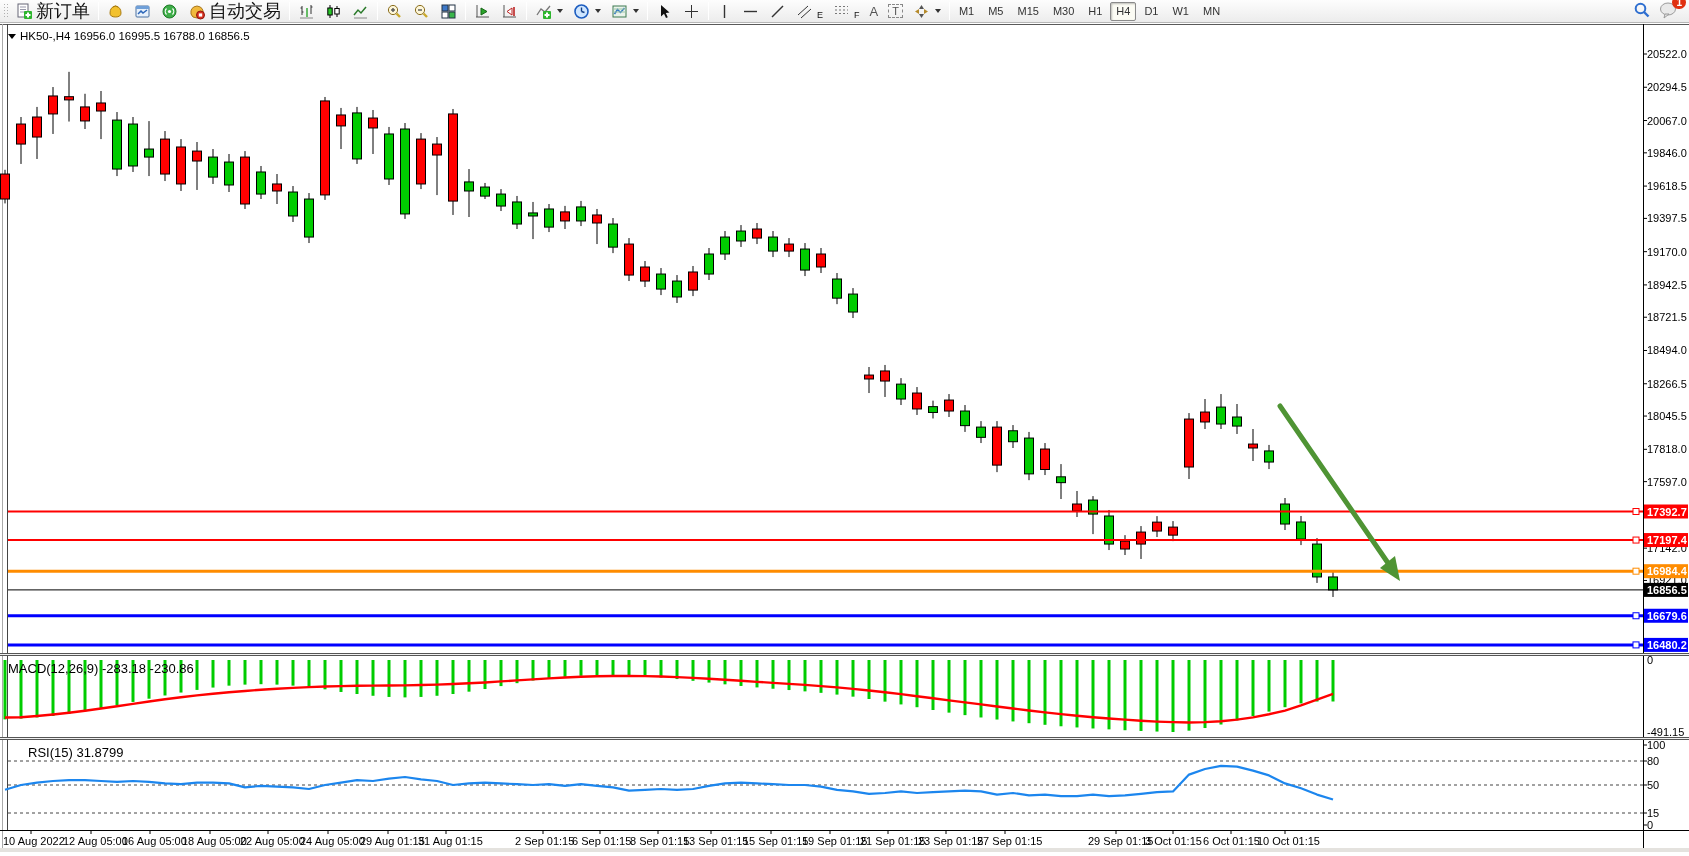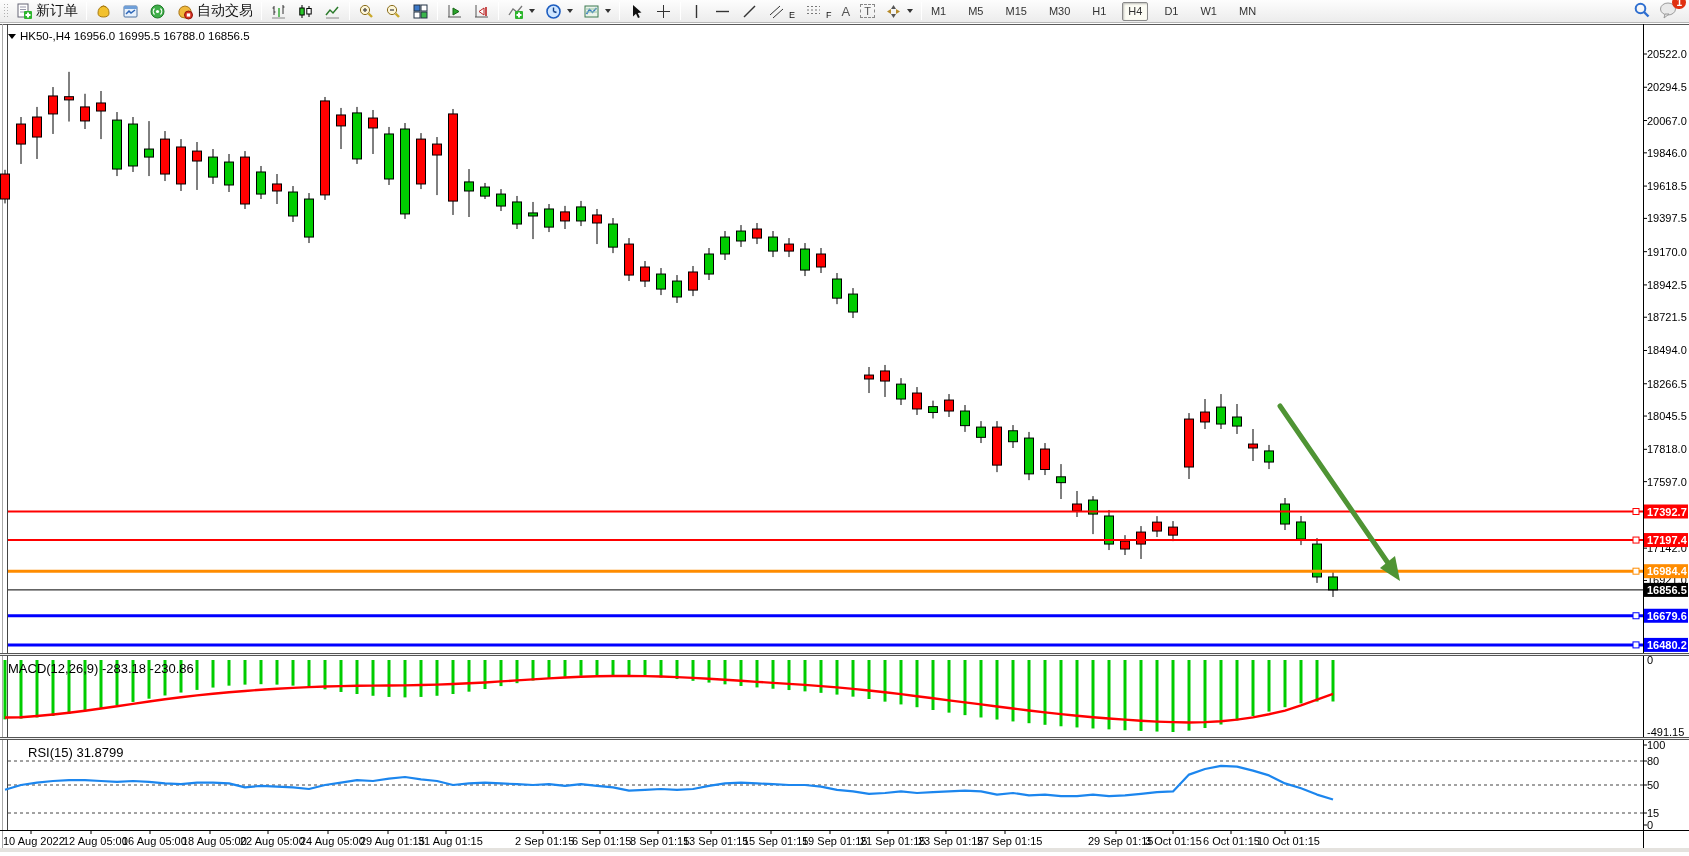--- a/index.html
+++ b/index.html
@@ -11,21 +11,21 @@
   .toolbar { position:absolute; left:0; top:0; width:1689px; height:23px;
     background:linear-gradient(#fdfdfd,#ececec); border-bottom:1px solid #b7b7b7;
     display:flex; align-items:center; font-size:12px; color:#222; }
   .tb-grip { width:5px; height:16px; margin:0 3px;
     background-image:radial-gradient(#b0b0b0 35%, transparent 36%);
     background-size:3px 3px; }
   .tb-sep { width:1px; height:18px; background:#c2c2c2; border-right:1px solid #fff; margin:0 3px; }
   .tb-btn { height:20px; display:flex; align-items:center; gap:3px; padding:0 4px;
     border:1px solid transparent; border-radius:2px; cursor:default; }
   .tb-btn svg { display:block; }
-  .tb-label { font-size:14px; color:#111; white-space:nowrap; }
+  .tb-label { font-size:18px; color:#111; white-space:nowrap; }
   .dd-arrow { width:0; height:0; border-left:3px solid transparent; border-right:3px solid transparent;
     border-top:4px solid #333; margin-left:2px; }
   .tf-btn { height:19px; min-width:24px; padding:0 5px; display:flex; align-items:center; justify-content:center;
     font-size:11px; color:#333; border:1px solid transparent; border-radius:2px; }
   .tf-btn.active { background:#fcfcf4; border:1px solid #8a8a8a; box-shadow:inset 1px 1px 2px rgba(0,0,0,.25); }
   .tb-right { margin-left:auto; display:flex; align-items:center; gap:8px; padding-right:10px; }
   .badge { position:absolute; right:-7px; top:-5px; background:#e03010; color:#fff; font-size:10px;
     border-radius:8px; padding:0 4px; height:13px; line-height:13px; font-weight:bold; }
 
   
@@ -300,21 +300,21 @@
             <path d="M8.5 15 L6 11 L11 11 Z" fill="#555"></path>
             <path d="M2 8.5 L6 6 L6 11 Z" fill="#b58a2a"></path>
             <path d="M15 8.5 L11 11 L11 6 Z" fill="#b58a2a"></path>
           </svg>
       </span>
       <span class="dd-arrow"></span>
     </div>
 
     <div class="tb-sep"></div>
 
-    <div id="tf-group" style="display:flex;align-items:center;gap:10px">
+    <div id="tf-group" style="display:flex;align-items:center;gap:2px">
         <div class="tf-btn">M1</div>
         <div class="tf-btn">M5</div>
         <div class="tf-btn">M15</div>
         <div class="tf-btn">M30</div>
         <div class="tf-btn">H1</div>
         <div class="tf-btn active">H4</div>
         <div class="tf-btn">D1</div>
         <div class="tf-btn">W1</div>
         <div class="tf-btn">MN</div>
       </div>

